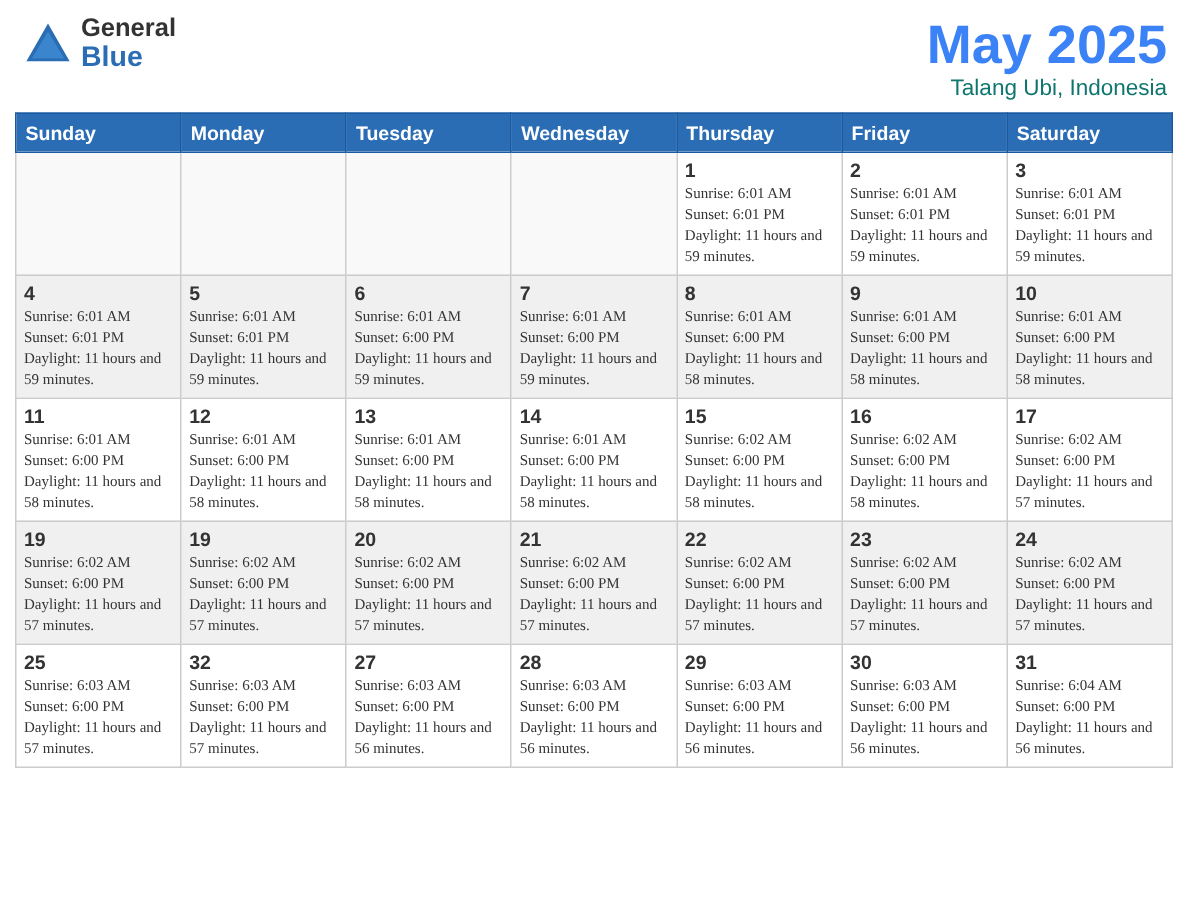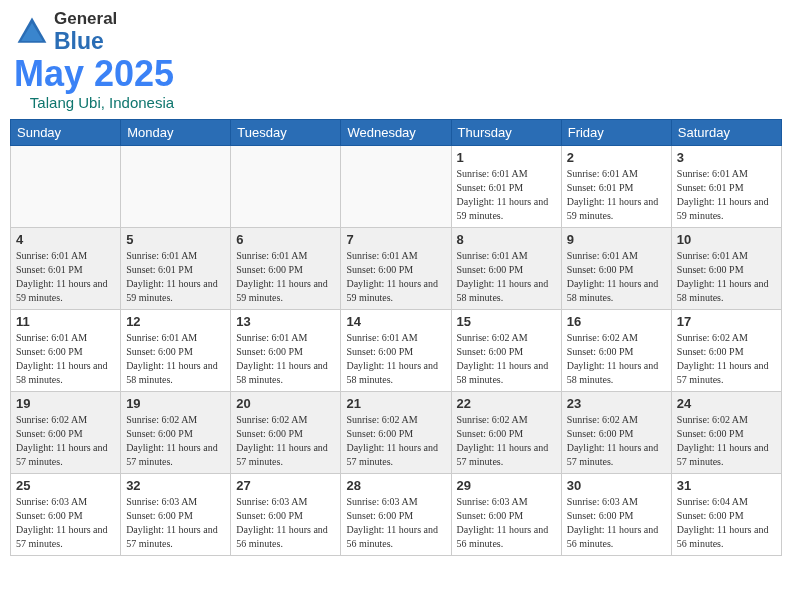--- a/index.html
+++ b/index.html
@@ -9,21 +9,20 @@
       width: 792px;
       min-height: 612px;
       padding: 10px;
     }
     .header {
       display: flex;
       justify-content: space-between;
       align-items: flex-start;
       margin-bottom: 8px;
       padding: 0 4px;
-      flex-direction: column;
     }
     .logo {
       display: flex;
       align-items: center;
       gap: 4px;
     }
     .logo-text {
       display: flex;
       flex-direction: column;
       line-height: 1.1;
@@ -47,21 +46,21 @@
     }
     .calendar {
       width: 100%;
       border-collapse: collapse;
       border: 1px solid #ccc;
     }
     .calendar th {
       background-color: #2a6db5;
       color: #fff;
       font-size: 13px;
-      font-weight: normal;
+      font-weight: bold;
       padding: 5px 6px;
       text-align: left;
       border: 1px solid #1a5aa0;
     }
     .calendar td {
       vertical-align: top;
       border: 1px solid #ccc;
       padding: 4px 5px;
       width: calc(100% / 7);
       min-height: 80px;
@@ -92,21 +91,21 @@
 <body>
 
 <div class="header">
   <div class="logo">
     <svg class="logo-icon" viewBox="0 0 40 40" xmlns="http://www.w3.org/2000/svg">
       <polygon points="20,4 36,32 4,32" fill="#2a6db5"></polygon>
       <polygon points="20,10 32,30 8,30" fill="#4a9de5" opacity="0.5"></polygon>
     </svg>
     <div class="logo-text">
       <span style="font-size:17px;font-weight:bold;color:#333;">General</span>
-      <span style="font-size:23px;font-weight:bold;color:#2a6db5;">Blue</span>
+      <span style="font-size:19px;font-weight:bold;color:#2a6db5;">Blue</span>
     </div>
   </div>
   <div class="title-block">
     <div class="title-month">May 2025</div>
     <div class="title-location">Talang Ubi, Indonesia</div>
   </div>
 </div>
 
 <table class="calendar">
   <thead>

